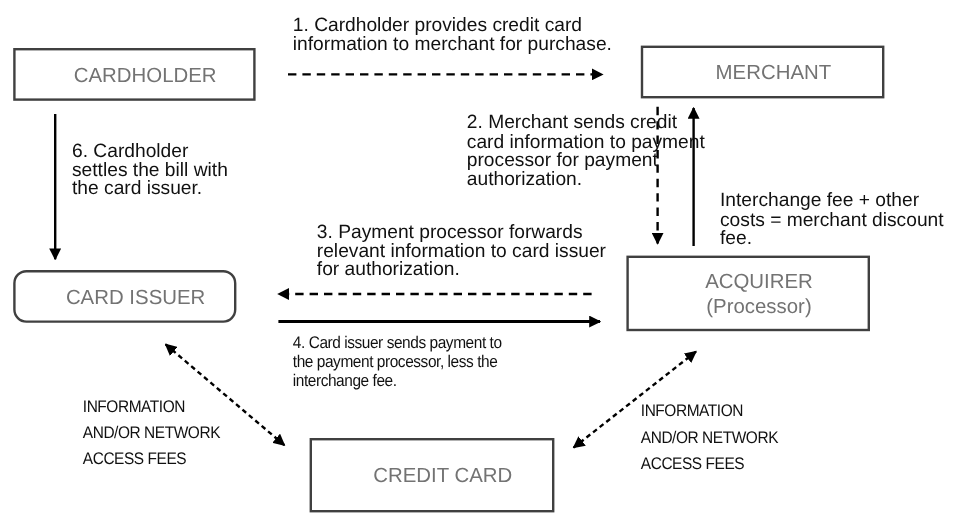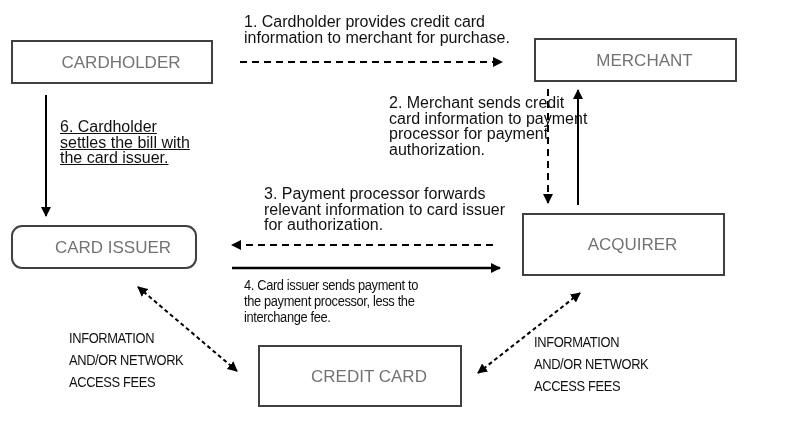--- a/index.html
+++ b/index.html
@@ -58,37 +58,40 @@
   <div class="box" style="left:522px; top:38px; width:203px; height:44px;margin-left:12px;">
     <span>MERCHANT</span>
   </div>
 
   <div class="box" style="left:11px; top:225px; width:186px; height:44px;border-radius:11px;">
     <span>CARD ISSUER</span>
   </div>
 
   <div class="box" style="left:522px; top:213px; width:203px; height:63px;justify-content:center;">
     <span>ACQUIRER</span>
+    <span>(Processor)</span>
   </div>
 
-  <div class="box" style="left:258px; top:345px; width:204px; height:62px;">
+  <div class="box" style="left:258px; top:365px; width:204px; height:62px;">
     <span>CREDIT CARD</span>
   </div>
 
   <div class="label" style="left:244px; top:14px;">1. Cardholder provides credit card
 information to merchant for purchase.</div>
 
   <div class="label" style="left:358px; top:95px;margin-left:31px;">2. Merchant sends credit
 card information to payment
 processor for payment
 authorization.</div>
 
 
+  <div class="label" style="left:600px; top:160px;">Interchange fee + other
+costs = merchant discount fee.</div>
 
-  <div class="label" style="left:60px; top:119px;text-decoration:underline;">6. Cardholder
+  <div class="label" style="left:60px; top:119px;">6. Cardholder
 settles the bill with
 the card issuer.</div>
 
   <div class="label" style="left:244px; top:186px;margin-left:20px;">3. Payment processor forwards
 relevant information to card issuer
 for authorization.</div>
 
   <div class="label narrow" style="left:244px; top:277px; font-size:14px; line-height:16px;">4. Card issuer sends payment to
 the payment processor, less the
 interchange fee.</div>

